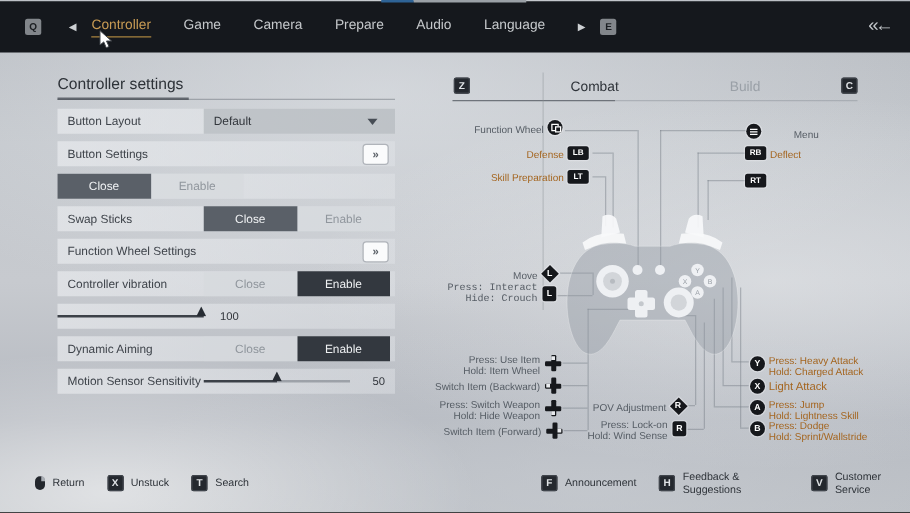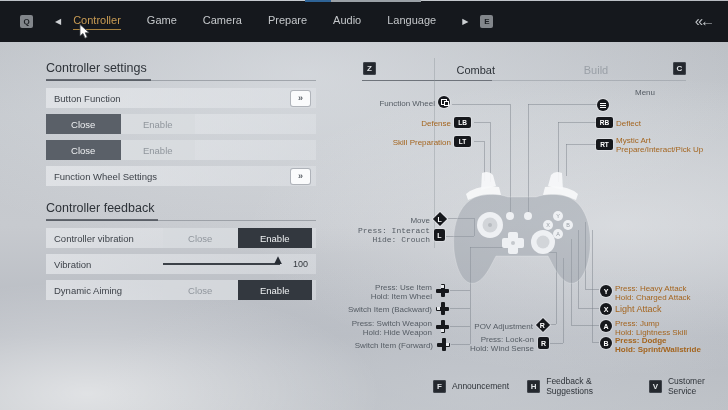--- a/index.html
+++ b/index.html
@@ -101,75 +101,88 @@
   </div>
   <svg class="cursor" width="12" height="16" viewBox="0 0 12 16">
     <path d="M1,0.5 L1,12 L4,9.5 L6,14.2 L8.2,13.2 L6.2,8.8 L10.2,8.8 Z" fill="#ffffff" stroke="#43474c" stroke-width="0.8"></path>
   </svg>
 
   <div class="panel">
     <div class="sec-wrap">
       <span class="sec-title">Controller settings</span>
     </div>
 
-
-    <div class="row">
-      <span class="row-label">Button Function</span>
+    <div class="row">
+      <span class="row-label">Button Layout</span>
+      <span class="dropdown">
+        <span>Default</span>
+        <span class="chev"></span>
+      </span>
+    </div>
+
+    <div class="row">
+      <span class="row-label">Button Settings</span>
       <span class="more-btn">»</span>
     </div>
 
     <div class="row">
       <span class="toggle">
         <span class="opt sel-mid">Close</span>
         <span class="opt off">Enable</span>
       </span>
     </div>
 
     <div class="row">
+      <span class="row-label">Swap Sticks</span>
       <span class="toggle">
         <span class="opt sel-mid">Close</span>
         <span class="opt off">Enable</span>
       </span>
     </div>
 
     <div class="row">
       <span class="row-label">Function Wheel Settings</span>
       <span class="more-btn">»</span>
     </div>
 
-    <div class="sec-wrap sec2">
-      <span class="sec-title">Controller feedback</span>
-    </div>
 
     <div class="row">
       <span class="row-label">Controller vibration</span>
       <span class="toggle">
         <span class="opt off">Close</span>
         <span class="opt sel-dark">Enable</span>
       </span>
     </div>
 
     <div class="row">
-      <span class="row-label">Vibration</span>
       <span class="slider">
         <span class="track full">
             <span class="thumb p100"></span>
           </span>
         <span class="sl-val">100</span>
       </span>
     </div>
 
     <div class="row">
       <span class="row-label">Dynamic Aiming</span>
       <span class="toggle">
         <span class="opt off">Close</span>
         <span class="opt sel-dark">Enable</span>
       </span>
     </div>
 
+    <div class="row">
+      <span class="row-label">Motion Sensor Sensitivity</span>
+      <span class="slider">
+        <span class="track half">
+            <span class="thumb p50"></span>
+          </span>
+        <span class="sl-val">50</span>
+      </span>
+    </div>
   </div>
 
   <span class="kb dark map-kb" style="left:363px;top:62px;">Z</span>
   <span class="map-tab active" style="left:405px;top:64px;">Combat</span>
   <span class="map-tab idle" style="left:551px;top:64px;">Build</span>
   <span class="kb dark map-kb" style="left:673px;top:62px;">C</span>
   <div class="hline dk" style="left:362px;top:80px;width:130px;"></div>
   <div class="hline lt" style="left:492px;top:80px;width:194px;"></div>
   <div class="vline" style="left:434px;top:58px;height:190px;background:rgba(138,144,151,0.38);"></div>
 
@@ -281,47 +294,57 @@
   <div class="lab ra" style="right:195px;top:322px;">POV Adjustment</div>
   <span class="bp" style="left:538px;top:337px;">R</span>
   <div class="lab ra" style="right:194px;top:335px;">
     <span>Press: Lock-on</span>
       <span>Hold: Wind Sense</span>
   </div>
 
   <span class="bc" style="left:597px;top:99px;">
       <span class="mi-lines"></span>
     </span>
-  <div class="lab" style="left:613px;top:88px;padding-left:22px;">Menu</div>
+  <div class="lab" style="left:613px;top:103px;padding-left:22px;">Menu</div>
   <span class="br" style="left:596px;top:117px;">RB</span>
   <div class="lab or" style="left:616px;top:119px;">Deflect</div>
   <span class="br" style="left:596px;top:139px;">RT</span>
-  <div class="lab or" style="left:616px;top:136px;">
-    <span>Mystic Art</span>
-      <span>Prepare/Interact/Pick Up</span>
-  </div>
   <span class="bc" style="left:600px;top:285px;">Y</span>
   <div class="lab or" style="left:615px;top:284px;">
     <span>Press: Heavy Attack</span>
       <span>Hold: Charged Attack</span>
   </div>
   <span class="bc" style="left:600px;top:303px;">X</span>
   <div class="lab or" style="left:615px;top:305px;font-size:9px;">Light Attack</div>
   <span class="bc" style="left:600px;top:320px;">A</span>
   <div class="lab or" style="left:615px;top:319px;">
     <span>Press: Jump</span>
       <span>Hold: Lightness Skill</span>
   </div>
   <span class="bc" style="left:600px;top:337px;">B</span>
-  <div class="lab or" style="left:615px;top:336px;font-weight:bold;">
+  <div class="lab or" style="left:615px;top:336px;">
     <span>Press: Dodge</span>
       <span>Hold: Sprint/Wallstride</span>
   </div>
 
   <div class="footer">
+    <div class="fgroup" style="left:28px;">
+      <span class="fitem">
+        <span class="mouse"></span>
+        <span>Return</span>
+      </span>
+      <span class="fitem">
+        <span class="kb dark">X</span>
+        <span>Unstuck</span>
+      </span>
+      <span class="fitem">
+        <span class="kb dark">T</span>
+        <span>Search</span>
+      </span>
+    </div>
     <div class="fgroup" style="left:433px;">
       <span class="fitem">
         <span class="kb dark">F</span>
         <span>Announcement</span>
       </span>
       <span class="fitem">
         <span class="kb dark">H</span>
         <span>Feedback &amp; Suggestions</span>
       </span>
       <span class="fitem">

